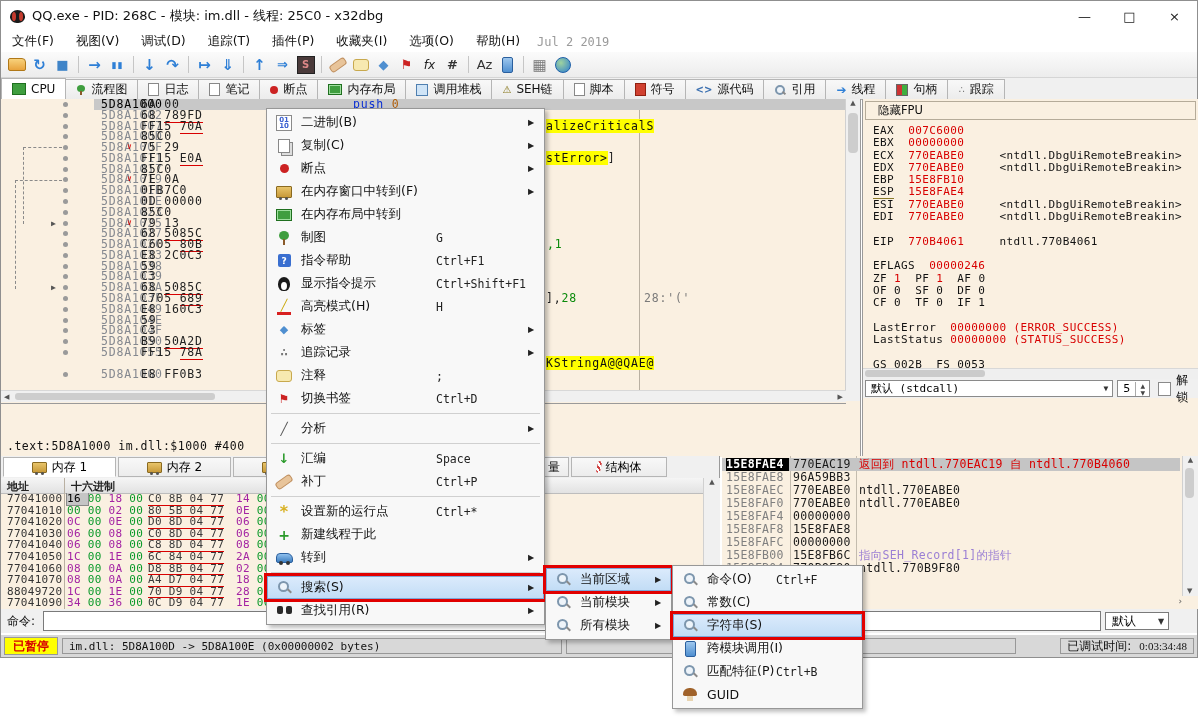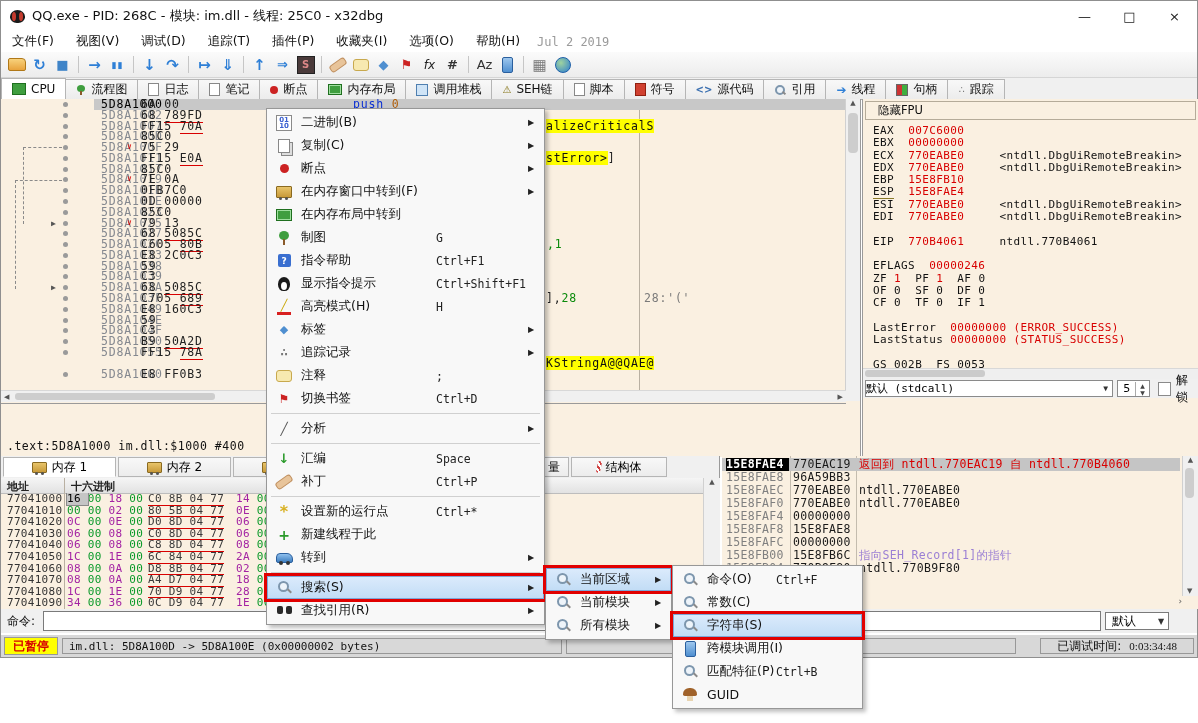--- a/index.html
+++ b/index.html
@@ -84,21 +84,21 @@
   
   .regs{position:absolute;left:861px;top:98px;width:336px;height:357px;background:#faf0e1;border-left:1px solid #9a9a9a;box-sizing:border-box;}
   .fpu-btn{position:absolute;left:2px;top:2px;right:2px;height:17px;border:1px solid #b5ab99;background:#faf0e1;font-size:11.5px;color:#111;display:flex;align-items:center;padding-left:12px;}
   .rg-lines{position:absolute;left:10px;top:26px;right:18px;}
   .rg-line{height:12.3px;line-height:12.3px;font-family:"DejaVu Sans Mono",monospace;font-size:11px;white-space:pre;letter-spacing:0.4px;}
   .rv{color:#d80000;} .rn{color:#111;} .rnu{color:#111;border-bottom:1px solid #8a7a2a;}
   .rg-hscroll{position:absolute;left:0;top:269px;width:100%;height:10px;background:#efefef;border-top:1px solid #d8d8d8;}
   .rg-hthumb{position:absolute;left:2px;top:1px;width:120px;height:7px;background:#cbcbcb;border-radius:3px;}
   .call-row{position:absolute;left:0;top:280px;width:100%;height:19px;background:#f0f0f0;display:flex;align-items:center;font-size:11.5px;}
   .dd{height:17px;background:#fff;border:1px solid #8a8a8a;display:flex;align-items:center;box-sizing:border-box;}
-  .dd-conv{width:272px;margin-left:2px;font-family:"DejaVu Sans Mono",monospace;font-size:11px;}
+  .dd-conv{width:272px;margin-left:2px;padding-left:5px;font-family:"DejaVu Sans Mono",monospace;font-size:11px;}
   .dd-caret{margin-left:auto;margin-right:4px;font-size:8px;color:#333;}
   .spin{width:36px;height:17px;margin-left:4px;background:#fff;border:1px solid #8a8a8a;display:flex;align-items:center;box-sizing:border-box;}
   .spin-val{flex:1;padding-left:5px;font-size:11px;}
   .spin-btns{width:13px;display:flex;flex-direction:column;border-left:1px solid #aaa;font-size:6px;color:#444;text-align:center;}
   .chk{width:12px;height:12px;background:#fff;border:1px solid #8a8a8a;margin-left:8px;}
   .chk-label{margin-left:5px;font-size:12px;color:#111;}
   .args{position:absolute;left:0;top:300px;width:100%;height:57px;background:#faf0e1;border-top:1px solid #b0a898;}
   .arg-row{height:11.4px;line-height:11.4px;font-family:"DejaVu Sans Mono",monospace;font-size:11px;white-space:pre;padding-left:4px;color:#111;letter-spacing:0.3px;}
   .arg-row.sel{background:#c5c5c5;}
 
@@ -140,21 +140,21 @@
 
   
   .cmdbar{position:absolute;left:0;top:608px;width:100%;height:24px;background:#f0f0f0;display:flex;align-items:center;font-size:12px;}
   .cmd-label{margin-left:6px;color:#111;}
   .cmd-input{margin-left:8px;width:1056px;height:18px;background:#fff;border:1px solid #7a7a7a;}
   .cmd-dd{width:64px;height:18px;margin-left:4px;background:#fff;border:1px solid #7a7a7a;display:flex;align-items:center;padding-left:6px;box-sizing:border-box;font-size:12px;}
   .statusbar{position:absolute;left:0;top:633px;width:100%;height:22px;background:#d8d8d8;border-top:1px solid #fff;font-size:12px;display:flex;align-items:center;}
   .st-state{margin-left:3px;width:52px;height:16px;background:#ffff00;border:1px solid #989898;color:#d80000;font-weight:bold;display:flex;align-items:center;justify-content:center;font-size:12px;}
   .st-msg{margin-left:4px;width:500px;height:16px;border:1px solid #989898;display:flex;align-items:center;padding-left:6px;font-family:"DejaVu Sans Mono",monospace;font-size:11px;color:#111;box-sizing:border-box;}
   .st-fill{margin-left:4px;width:450px;height:16px;border:1px solid #989898;box-sizing:border-box;}
-  .st-time{margin-left:auto;margin-right:3px;height:16px;border:1px solid #989898;display:flex;align-items:center;padding:0 16px;color:#111;box-sizing:border-box;}
+  .st-time{margin-left:auto;margin-right:3px;height:16px;border:1px solid #989898;display:flex;align-items:center;padding:0 6px;color:#111;box-sizing:border-box;}
   .st-time .tv{font-family:Liberation Serif, serif;font-size:11px;margin-left:8px;}
 
   
   .menu{position:absolute;background:#f8f8f8;border:1px solid #979797;box-shadow:3px 3px 4px rgba(0,0,0,0.25);z-index:100;padding:2px 0;box-sizing:border-box;}
   .mi{height:23px;display:flex;align-items:center;font-size:12.5px;color:#111;position:relative;}
   .mi-ic{width:34px;display:flex;align-items:center;justify-content:center;flex:none;}
   .mi-label{flex:1;white-space:nowrap;}
   .mi-accel{width:92px;font-family:"DejaVu Sans Mono",monospace;font-size:11.5px;color:#222;flex:none;}
   .mi-accel.narrow{width:70px;}
   .mi-arrow{width:16px;font-size:8px;color:#222;flex:none;}
@@ -596,21 +596,21 @@
       <div class="d-div"></div>
       <div class="drows" id="dumprows">
           <div class="d-row" style="top: 0px; width: 100%;"><span class="d-addr">77041000</span><span class="d-g1"><span class="by-n by-sel">16 </span><span class="by-z">00 </span><span class="by-n">18 </span><span class="by-z">00</span></span><span class="d-ptr">C0 8B 04 77</span><span class="d-g3"><span class="by-n">14 </span><span class="by-z">00 </span></span></div>
           <div class="d-row" style="top: 11.6px; width: 100%;"><span class="d-addr">77041010</span><span class="d-g1"><span class="by-z">00 </span><span class="by-z">00 </span><span class="by-n">02 </span><span class="by-z">00</span></span><span class="d-ptr">80 5B 04 77</span><span class="d-g3"><span class="by-n">0E </span><span class="by-z">00 </span></span></div>
           <div class="d-row" style="top: 23.2px; width: 100%;"><span class="d-addr">77041020</span><span class="d-g1"><span class="by-n">0C </span><span class="by-z">00 </span><span class="by-n">0E </span><span class="by-z">00</span></span><span class="d-ptr">D0 8D 04 77</span><span class="d-g3"><span class="by-n">06 </span><span class="by-z">00 </span></span></div>
           <div class="d-row" style="top: 34.8px; width: 100%;"><span class="d-addr">77041030</span><span class="d-g1"><span class="by-n">06 </span><span class="by-z">00 </span><span class="by-n">08 </span><span class="by-z">00</span></span><span class="d-ptr">C0 8D 04 77</span><span class="d-g3"><span class="by-n">06 </span><span class="by-z">00 </span></span></div>
           <div class="d-row" style="top: 46.4px; width: 100%;"><span class="d-addr">77041040</span><span class="d-g1"><span class="by-n">06 </span><span class="by-z">00 </span><span class="by-n">08 </span><span class="by-z">00</span></span><span class="d-ptr">C8 8D 04 77</span><span class="d-g3"><span class="by-n">08 </span><span class="by-z">00 </span></span></div>
           <div class="d-row" style="top: 58px; width: 100%;"><span class="d-addr">77041050</span><span class="d-g1"><span class="by-n">1C </span><span class="by-z">00 </span><span class="by-n">1E </span><span class="by-z">00</span></span><span class="d-ptr">6C 84 04 77</span><span class="d-g3"><span class="by-n">2A </span><span class="by-z">00 </span></span></div>
           <div class="d-row" style="top: 69.6px; width: 100%;"><span class="d-addr">77041060</span><span class="d-g1"><span class="by-n">08 </span><span class="by-z">00 </span><span class="by-n">0A </span><span class="by-z">00</span></span><span class="d-ptr">D8 8B 04 77</span><span class="d-g3"><span class="by-n">02 </span><span class="by-z">00 </span></span></div>
           <div class="d-row" style="top: 81.2px; width: 100%;"><span class="d-addr">77041070</span><span class="d-g1"><span class="by-n">08 </span><span class="by-z">00 </span><span class="by-n">0A </span><span class="by-z">00</span></span><span class="d-ptr">A4 D7 04 77</span><span class="d-g3"><span class="by-n">18 </span><span class="by-z">00 </span></span></div>
-          <div class="d-row" style="top: 92.8px; width: 100%;"><span class="d-addr">77041080</span><span class="d-g1"><span class="by-n">1C </span><span class="by-z">00 </span><span class="by-n">1E </span><span class="by-z">00</span></span><span class="d-ptr">70 D9 04 77</span><span class="d-g3"><span class="by-n">28 </span><span class="by-z">00 </span></span></div>
+          <div class="d-row" style="top: 92.8px; width: 100%;"><span class="d-addr">88049720</span><span class="d-g1"><span class="by-n">1C </span><span class="by-z">00 </span><span class="by-n">1E </span><span class="by-z">00</span></span><span class="d-ptr">70 D9 04 77</span><span class="d-g3"><span class="by-n">28 </span><span class="by-z">00 </span></span></div>
           <div class="d-row" style="top: 104.4px; width: 100%;"><span class="d-addr">77041090</span><span class="d-g1"><span class="by-n">34 </span><span class="by-z">00 </span><span class="by-n">36 </span><span class="by-z">00</span></span><span class="d-ptr">0C D9 04 77</span><span class="d-g3"><span class="by-n">1E </span><span class="by-z">00 </span></span></div>
         </div>
       <div class="d-vscroll" style="font-size:7px;color:#555;text-align:center;">▲</div>
     </div>
 
     <div class="stackpane">
       <div class="s-div1"></div>
       <div class="s-div2"></div>
       <div id="stackrows">
           <div class="s-row sel" style="top: 2px;"><span class="s-addr">15E8FAE4</span><span class="s-val">770EAC19</span><span class="s-cmt cc-red">返回到 ntdll.770EAC19 自 ntdll.770B4060</span></div>

